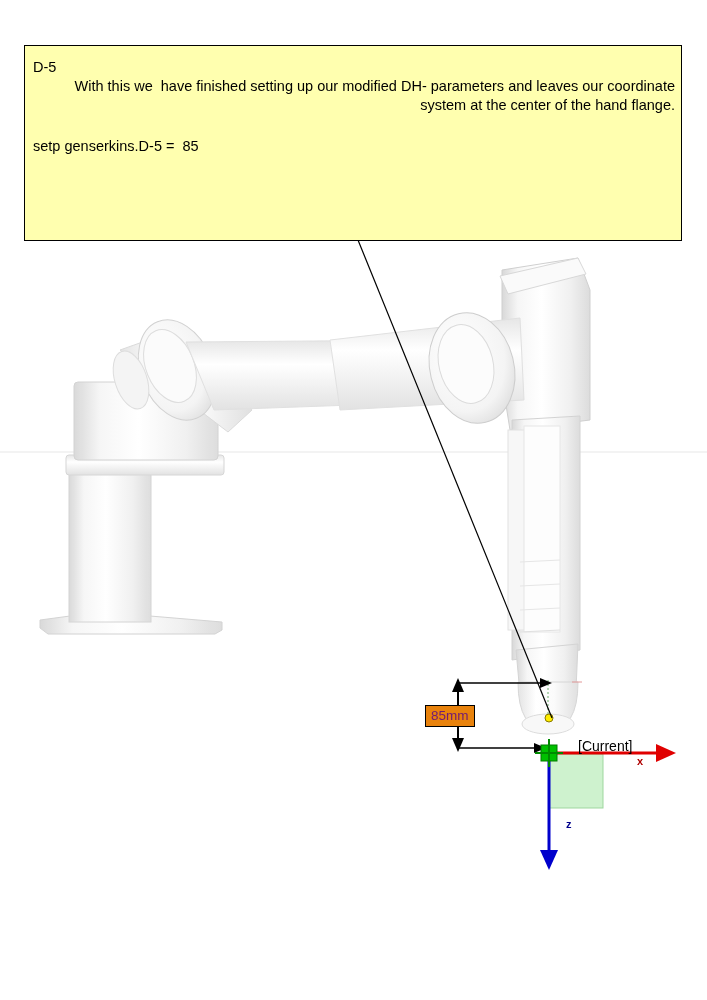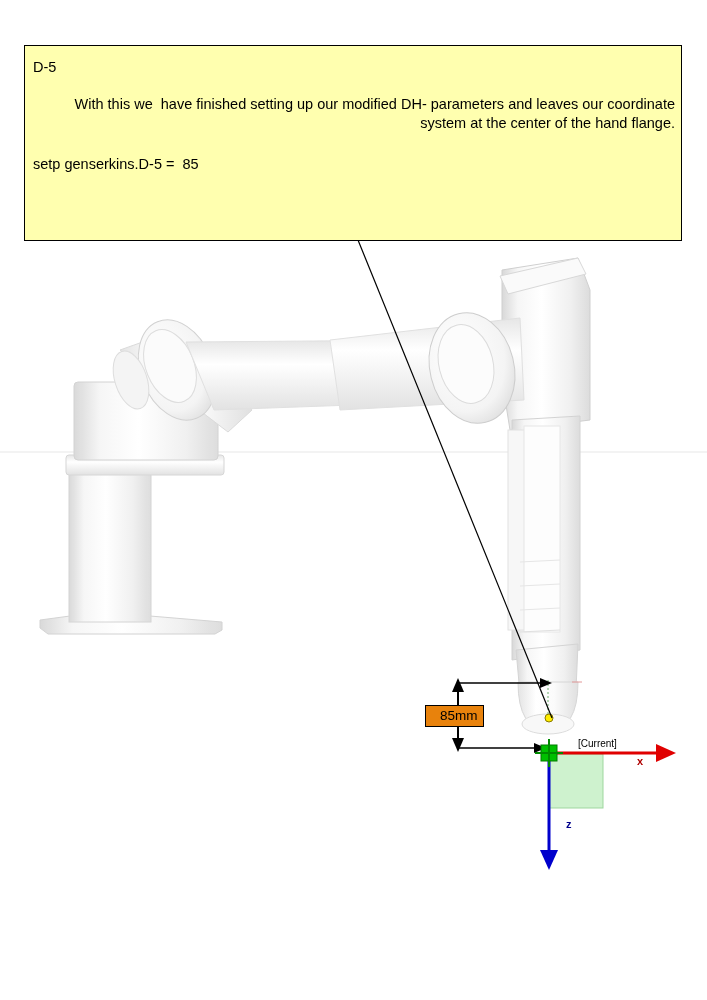--- a/index.html
+++ b/index.html
@@ -29,21 +29,20 @@
   }
   #note-box .note-line {
     font-size: 14.5px;
     color: #000000;
     line-height: 19px;
     white-space: pre-wrap;
   }
   #note-title {
     font-size: 14.5px;
     color: #000;
-    margin-bottom: 18px;
   }
   #note-para-1 { margin-bottom: 18px; }
   #note-para-2 { margin-bottom: 22px; text-align: right; }
   #note-code { font-size: 14.5px; }
 
   
   #robot-scene {
     position: absolute;
     left: 0;
     top: 230px;
@@ -59,33 +58,33 @@
     pointer-events: none;
   }
 
   
   #measure-label {
     position: absolute;
     left: 425px;
     top: 705px;
     background: #e8820c;
     border: 1px solid #000000;
-    color: #000000;
+    color: #701a75;
     font-size: 13.5px;
-    padding: 2px 5px 3px 14px;
+    padding: 2px 5px 3px 5px;
     line-height: 15px;
     box-sizing: border-box;
   }
 
   
   #label-current {
     position: absolute;
     left: 578px;
     top: 738px;
-    font-size: 10px;
+    font-size: 14px;
     color: #000000;
     white-space: nowrap;
   }
   #label-x {
     position: absolute;
     left: 637px;
     top: 755px;
     font-size: 11px;
     color: #b00000;
     font-weight: bold;

